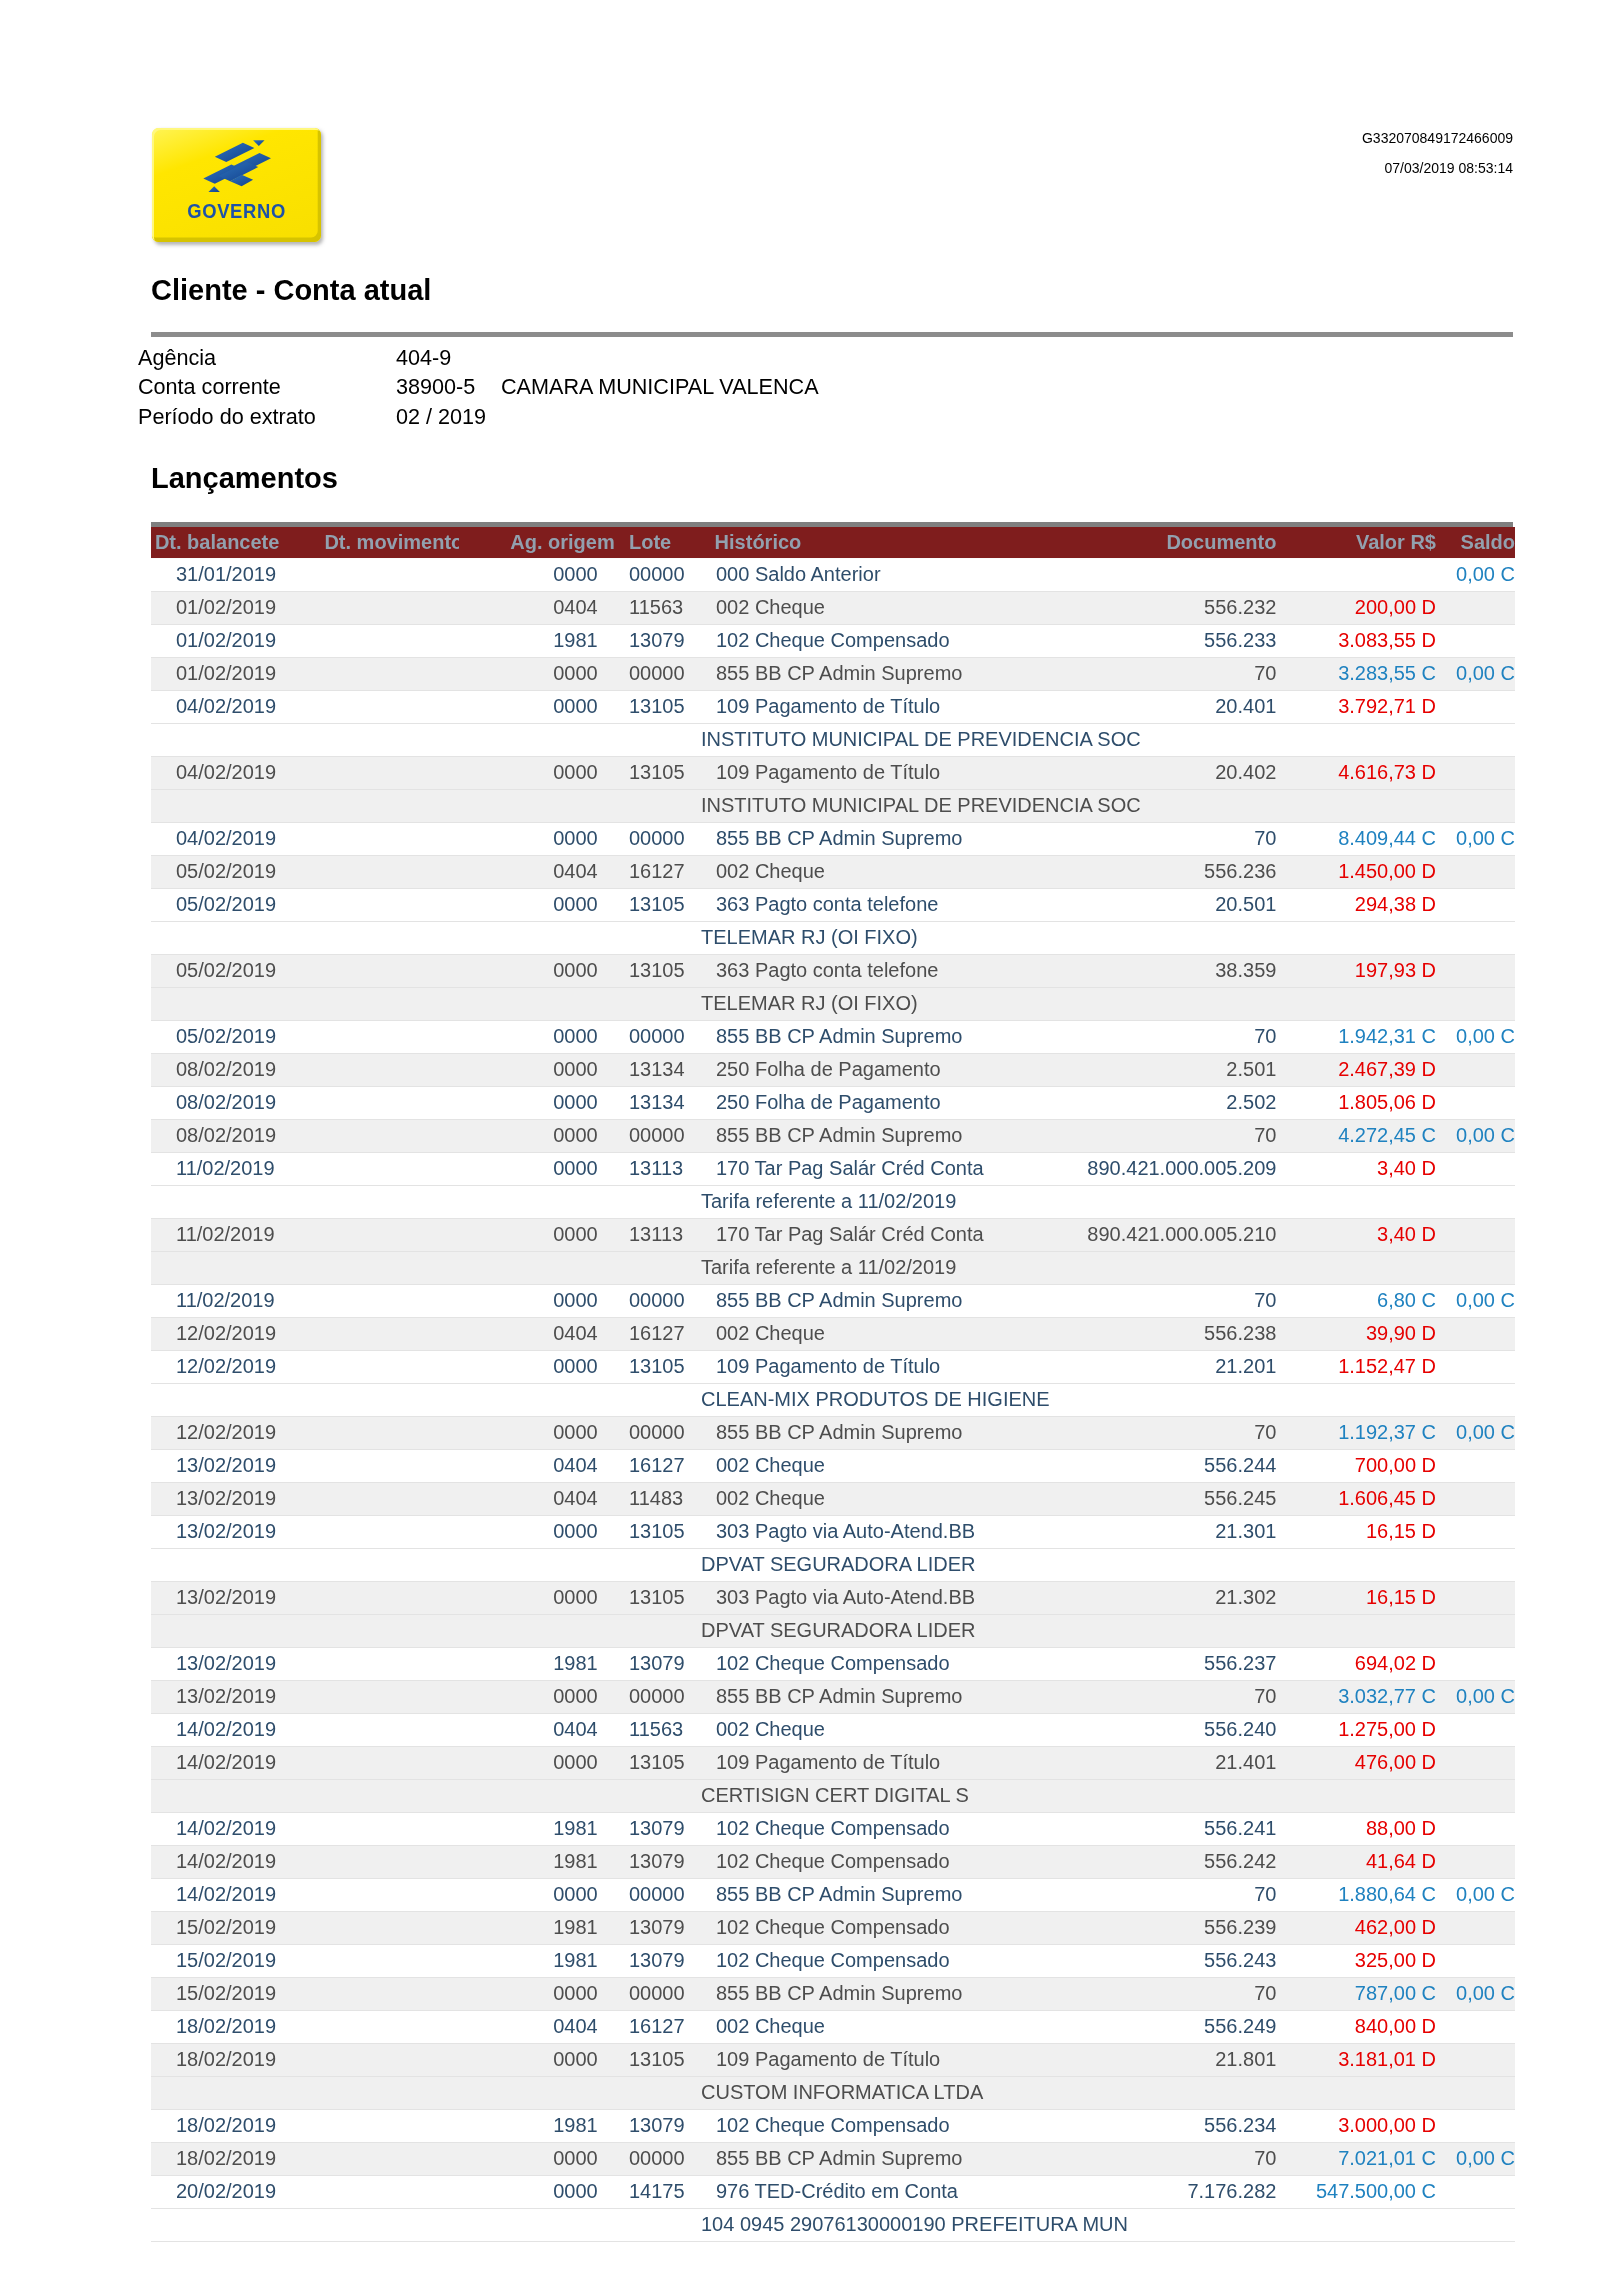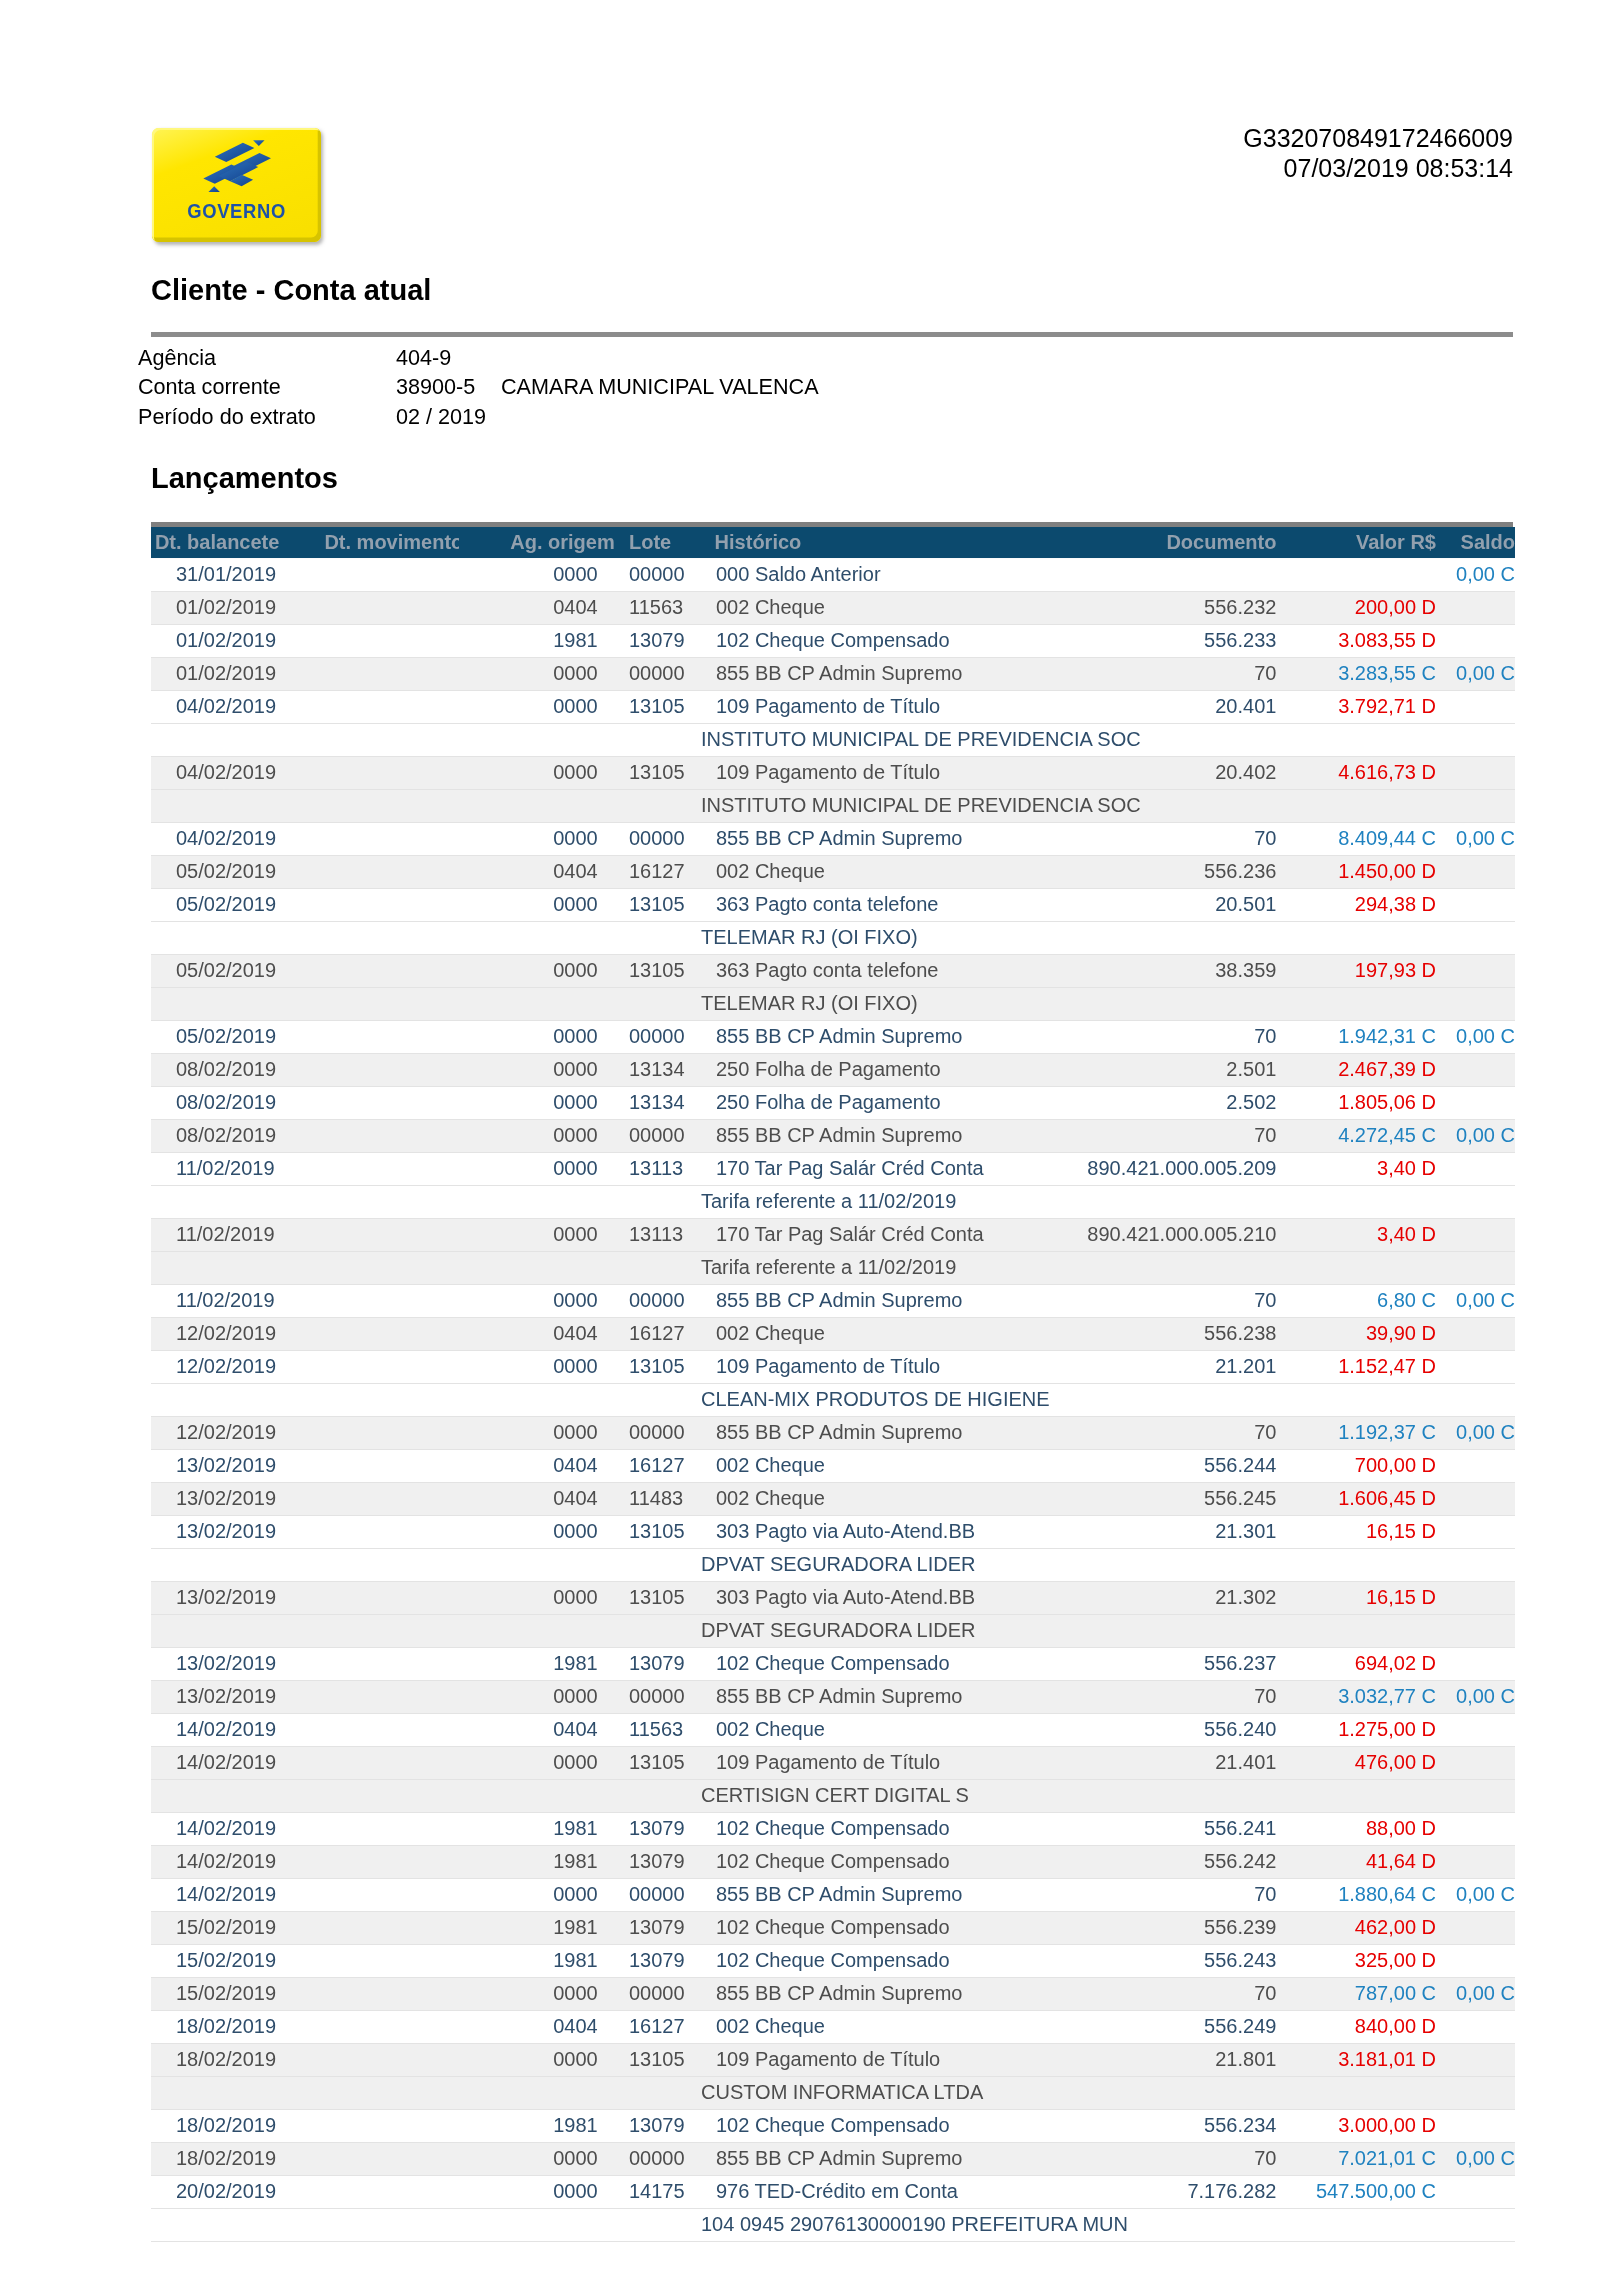--- a/index.html
+++ b/index.html
@@ -14,42 +14,42 @@
     box-shadow: inset 2px 2px 0 #fff87e, inset -3.3px -4.6px 0 #d6c300, 2px 2.6px 3.9px rgba(120,120,120,.55);
     display:flex; flex-direction:column; align-items:center; justify-content:flex-start;
   }
   .bb-mark { margin-top:10.5px; width:77px; height:60px; }
   .governo-label {
     font-weight:bold; font-size:20px; letter-spacing:0.7px; color:#1d52a8;
     margin-top:1.3px; transform:scaleX(.92);
   }
   .doc-meta {
     position:absolute; top:123px; right:110px; text-align:right;
-    font-size:25px; line-height:30px; color:#000;
+    font-size:14px; line-height:30px; color:#000;
   }
 
   
   .title1 { position:absolute; left:151px; top:274px; font-size:29px; font-weight:bold; color:#000; }
   .rule   { position:absolute; left:151px; width:1362px; height:4.6px; background:#8c8c8c; }
   .rule1  { top:332px; }
 
   .info-block { position:absolute; left:138px; top:343px; font-size:21.6px; color:#000; }
   .info-row { height:29.4px; line-height:29.4px; white-space:nowrap; }
   .info-label { display:inline-block; width:258px; }
   .info-value { display:inline-block; min-width:105px; }
   .info-detail { display:inline-block; }
 
   .title2 { position:absolute; left:151px; top:462px; font-size:29px; font-weight:bold; color:#000; }
 
   
   .table-wrap { position:absolute; left:151px; top:522px; width:1362px; }
   .table-topbar { height:5.2px; background:#7f7f7f; }
   table.stmt { border-collapse:collapse; table-layout:fixed; width:1362px; font-size:20px; }
   table.stmt th, table.stmt td { padding:0; overflow:hidden; white-space:nowrap; }
-  table.stmt thead tr { background:#0c4a6e; height:31px; }
+  table.stmt thead tr { background:#7f1d1d; height:31px; }
   table.stmt th { font-weight:bold; color:#92a0ae; text-align:left; }
   table.stmt tbody tr { height:33px; }
   table.stmt tbody tr.plain  { background:#ffffff; color:#2e4d6b; }
   table.stmt tbody tr.shaded { background:#f0f0f0; color:#4d4d4d; }
   table.stmt tbody td { border-bottom:1.3px solid #e3e3e3; border-top:1.3px solid #fbfbfb; }
 
   
   .c-dtb  { padding-left:25px !important; }
   th.c-dtb{ padding-left:3.9px  !important; }
   .c-dtm  { padding-left:16.4px !important; }

